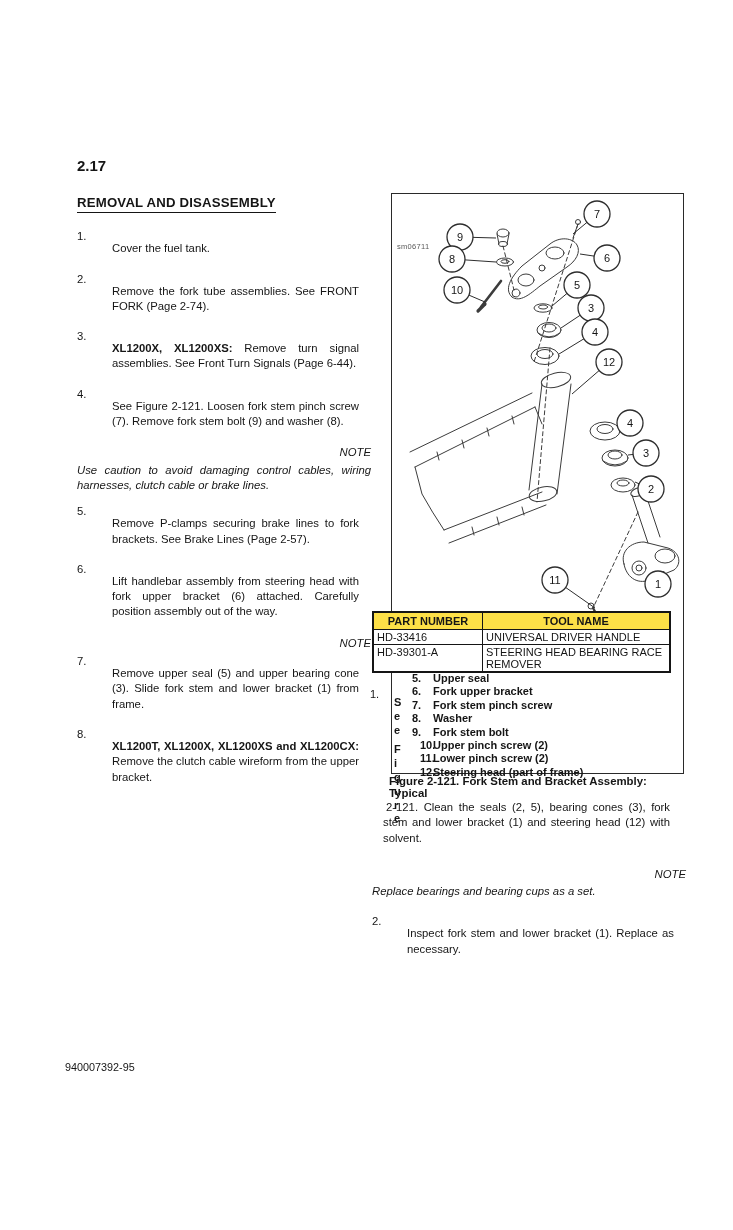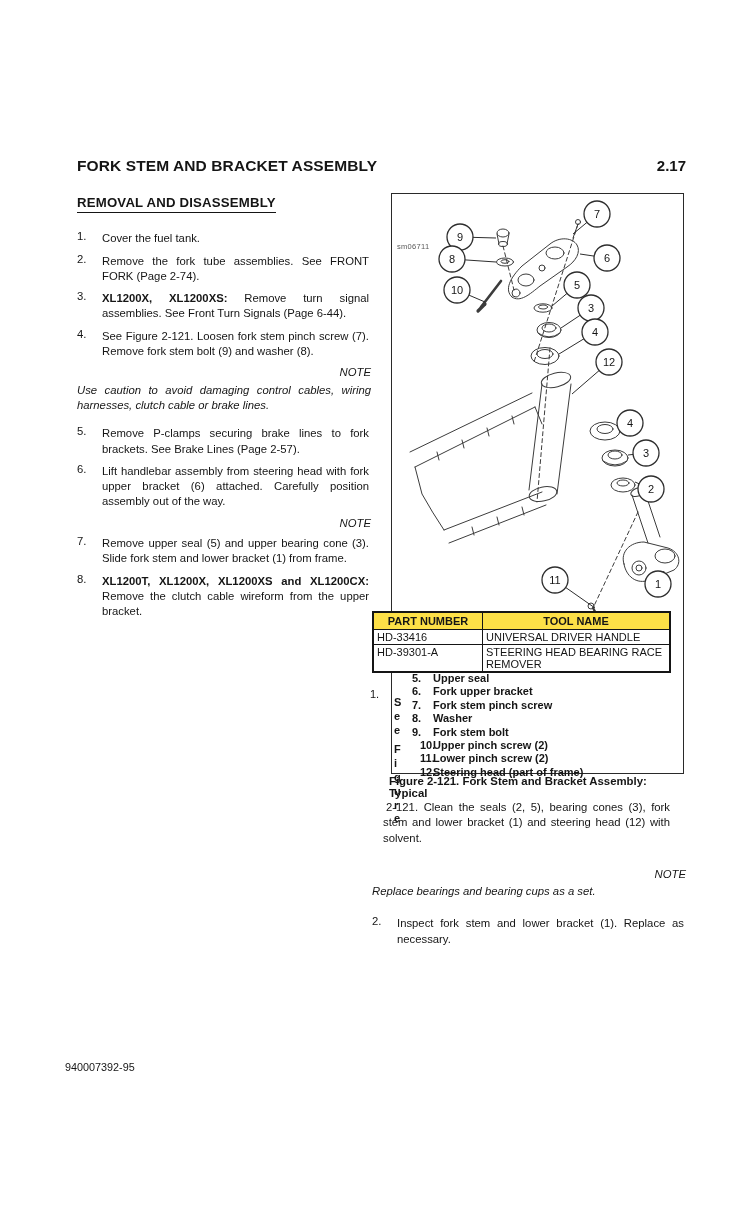--- a/index.html
+++ b/index.html
@@ -13,21 +13,21 @@
   
   #title-row{left:77px;top:157px;width:609px;display:flex;justify-content:space-between;align-items:baseline;}
   #page-title{font-size:15.5px;font-weight:bold;letter-spacing:.1px;}
   #section-number{font-size:15px;font-weight:bold;}
 
   
   #left-col{left:77px;top:195px;width:294px;font-size:11.3px;line-height:15.3px;}
   #removal-heading{display:inline-block;font-size:13.2px;font-weight:bold;border-bottom:1.6px solid #151515;padding-bottom:2px;margin-bottom:13px;letter-spacing:.2px;}
   .step{display:flex;margin-top:3px;}
   .step .num{flex:none;width:23px;}
-  .step p{margin:2px;flex:1;text-align:justify;}
+  .step p{margin:12px;flex:1;text-align:justify;}
   .note-label{text-align:right;font-style:italic;margin:4px 0 2px 0;}
   .note-text{font-style:italic;margin:0 0 11px 0;text-align:justify;}
 
   
   #figure-box{left:391px;top:193px;width:291px;height:579px;border:1px solid #2a2a2a;background:#fff;z-index:1;}
   #fig-art{position:absolute;left:0;top:0;}
   #image-code{position:absolute;left:5px;top:11px;font-size:7.5px;color:#5a5a5a;letter-spacing:.3px;margin-top:37px;}
 
   
   #legend{left:412px;top:672px;width:262px;z-index:3;font-size:11px;font-weight:bold;line-height:13.4px;}
@@ -57,21 +57,20 @@
   
   #footer{left:65px;top:1061px;width:603px;display:flex;justify-content:flex-start;font-size:10.8px;}
 </style>
 </head>
 <body>
 
 
 
 
 <div class="abs" id="title-row">
-  <span id="page-title">FORK STEM AND BRACKET ASSEMBLY</span>
   <span id="section-number">2.17</span>
 </div>
 
 
 <div class="abs" id="left-col">
   <div id="removal-heading">REMOVAL AND DISASSEMBLY</div>
   <div id="removal-steps">
       <div class="step">
         <span class="num">1.</span>
         <p>Cover the fuel tank.</p>

